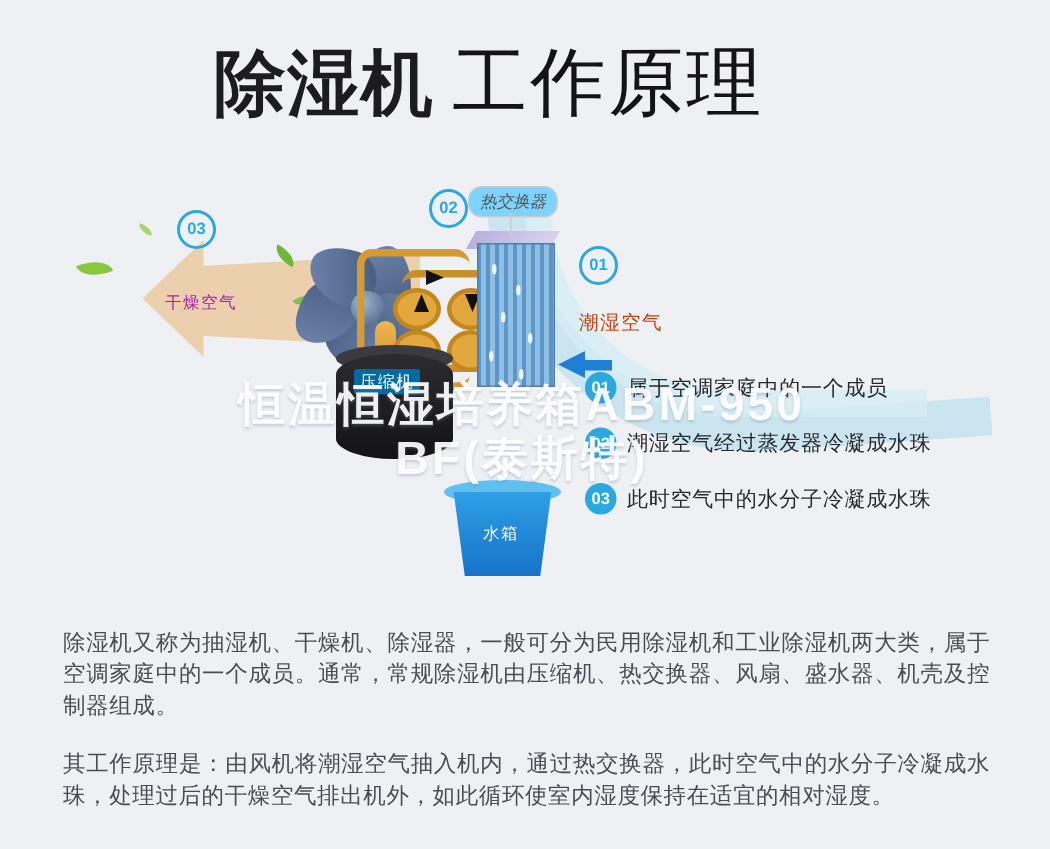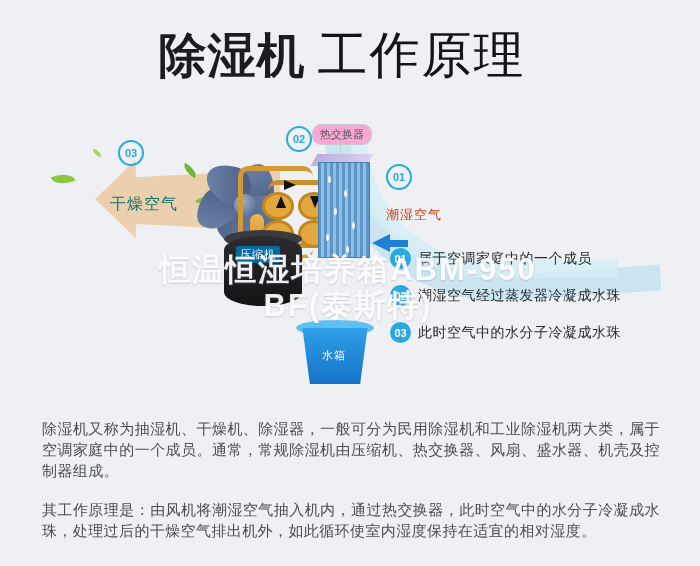--- a/index.html
+++ b/index.html
@@ -6,21 +6,21 @@
   body{
     width:700px;height:566px;
     background:#eff0f4;
     font-family:"Liberation Sans","DejaVu Sans",sans-serif;
     overflow:hidden;position:relative;
   }
   .page{position:relative;width:700px;height:566px;}
 
   
   .title-wrap{
-    position:absolute;left:16px;top:22px;width:652px;
+    position:absolute;left:0;top:22px;width:652px;
     text-align:center;white-space:nowrap;
   }
   .title-a{
     font-size:48px;font-weight:700;color:#1c1c20;
     letter-spacing:1px;
     font-family:"Liberation Sans","DejaVu Sans",sans-serif;
   }
   .title-b{
     font-size:50px;font-weight:400;color:#141417;
     letter-spacing:2px;margin-left:12px;
@@ -49,21 +49,21 @@
   }
 
   
   .tan-arrow{
     position:absolute;left:95px;top:42px;width:185px;height:78px;
     background:#eccfac;
     clip-path:polygon(0% 50%, 22% 0%, 22% 22%, 100% 12%, 100% 92%, 22% 82%, 22% 100%);
   }
   .tan-label{
     position:absolute;left:110px;top:76px;
-    font-size:16px;color:#0f766e;letter-spacing:1px;
+    font-size:11px;color:#a21caf;letter-spacing:1px;
   }
 
   
   .leaf{position:absolute;background:#7cc24a;border-radius:0 100% 0 100%;}
   .leaf.l1{left:52px;top:55px;width:22px;height:12px;transform:rotate(-22deg);background:#8cc63f;}
   .leaf.l2{left:92px;top:32px;width:10px;height:6px;transform:rotate(18deg);background:#a4d86a;}
   .leaf.l3{left:182px;top:48px;width:16px;height:9px;transform:rotate(28deg);background:#6fb73a;}
   .leaf.l4{left:196px;top:78px;width:14px;height:8px;transform:rotate(-36deg);background:#7cc24a;}
 
   
@@ -123,22 +123,22 @@
   }
   .hx-top{
     position:absolute;left:314px;top:36px;width:56px;height:12px;
     background:linear-gradient(90deg,#b9b0dd,#d8d2ee);transform:skewX(-30deg);
   }
   .hx-drop{position:absolute;width:3px;height:7px;background:#ffffff;border-radius:50%;opacity:.85;}
 
   
   .callout{
     position:absolute;font-size:11px;color:#555;
-    background:#f9a8d4;border:1px solid #c9cbd3;border-radius:9px;
-    padding:2px 7px;white-space:nowrap;
+    background:#7dd3fc;border:1px solid #c9cbd3;border-radius:9px;
+    padding:2px 7px;white-space:nowrap;font-style:italic;
   }
   .callout-stem{
     position:absolute;width:1px;height:16px;background:#c9cbd3;
   }
 
   .badge{
     position:absolute;width:22px;height:22px;border-radius:50%;
     border:2px solid #2aa8e0;color:#2aa8e0;
     font-size:11px;font-weight:700;
     display:flex;align-items:center;justify-content:center;

